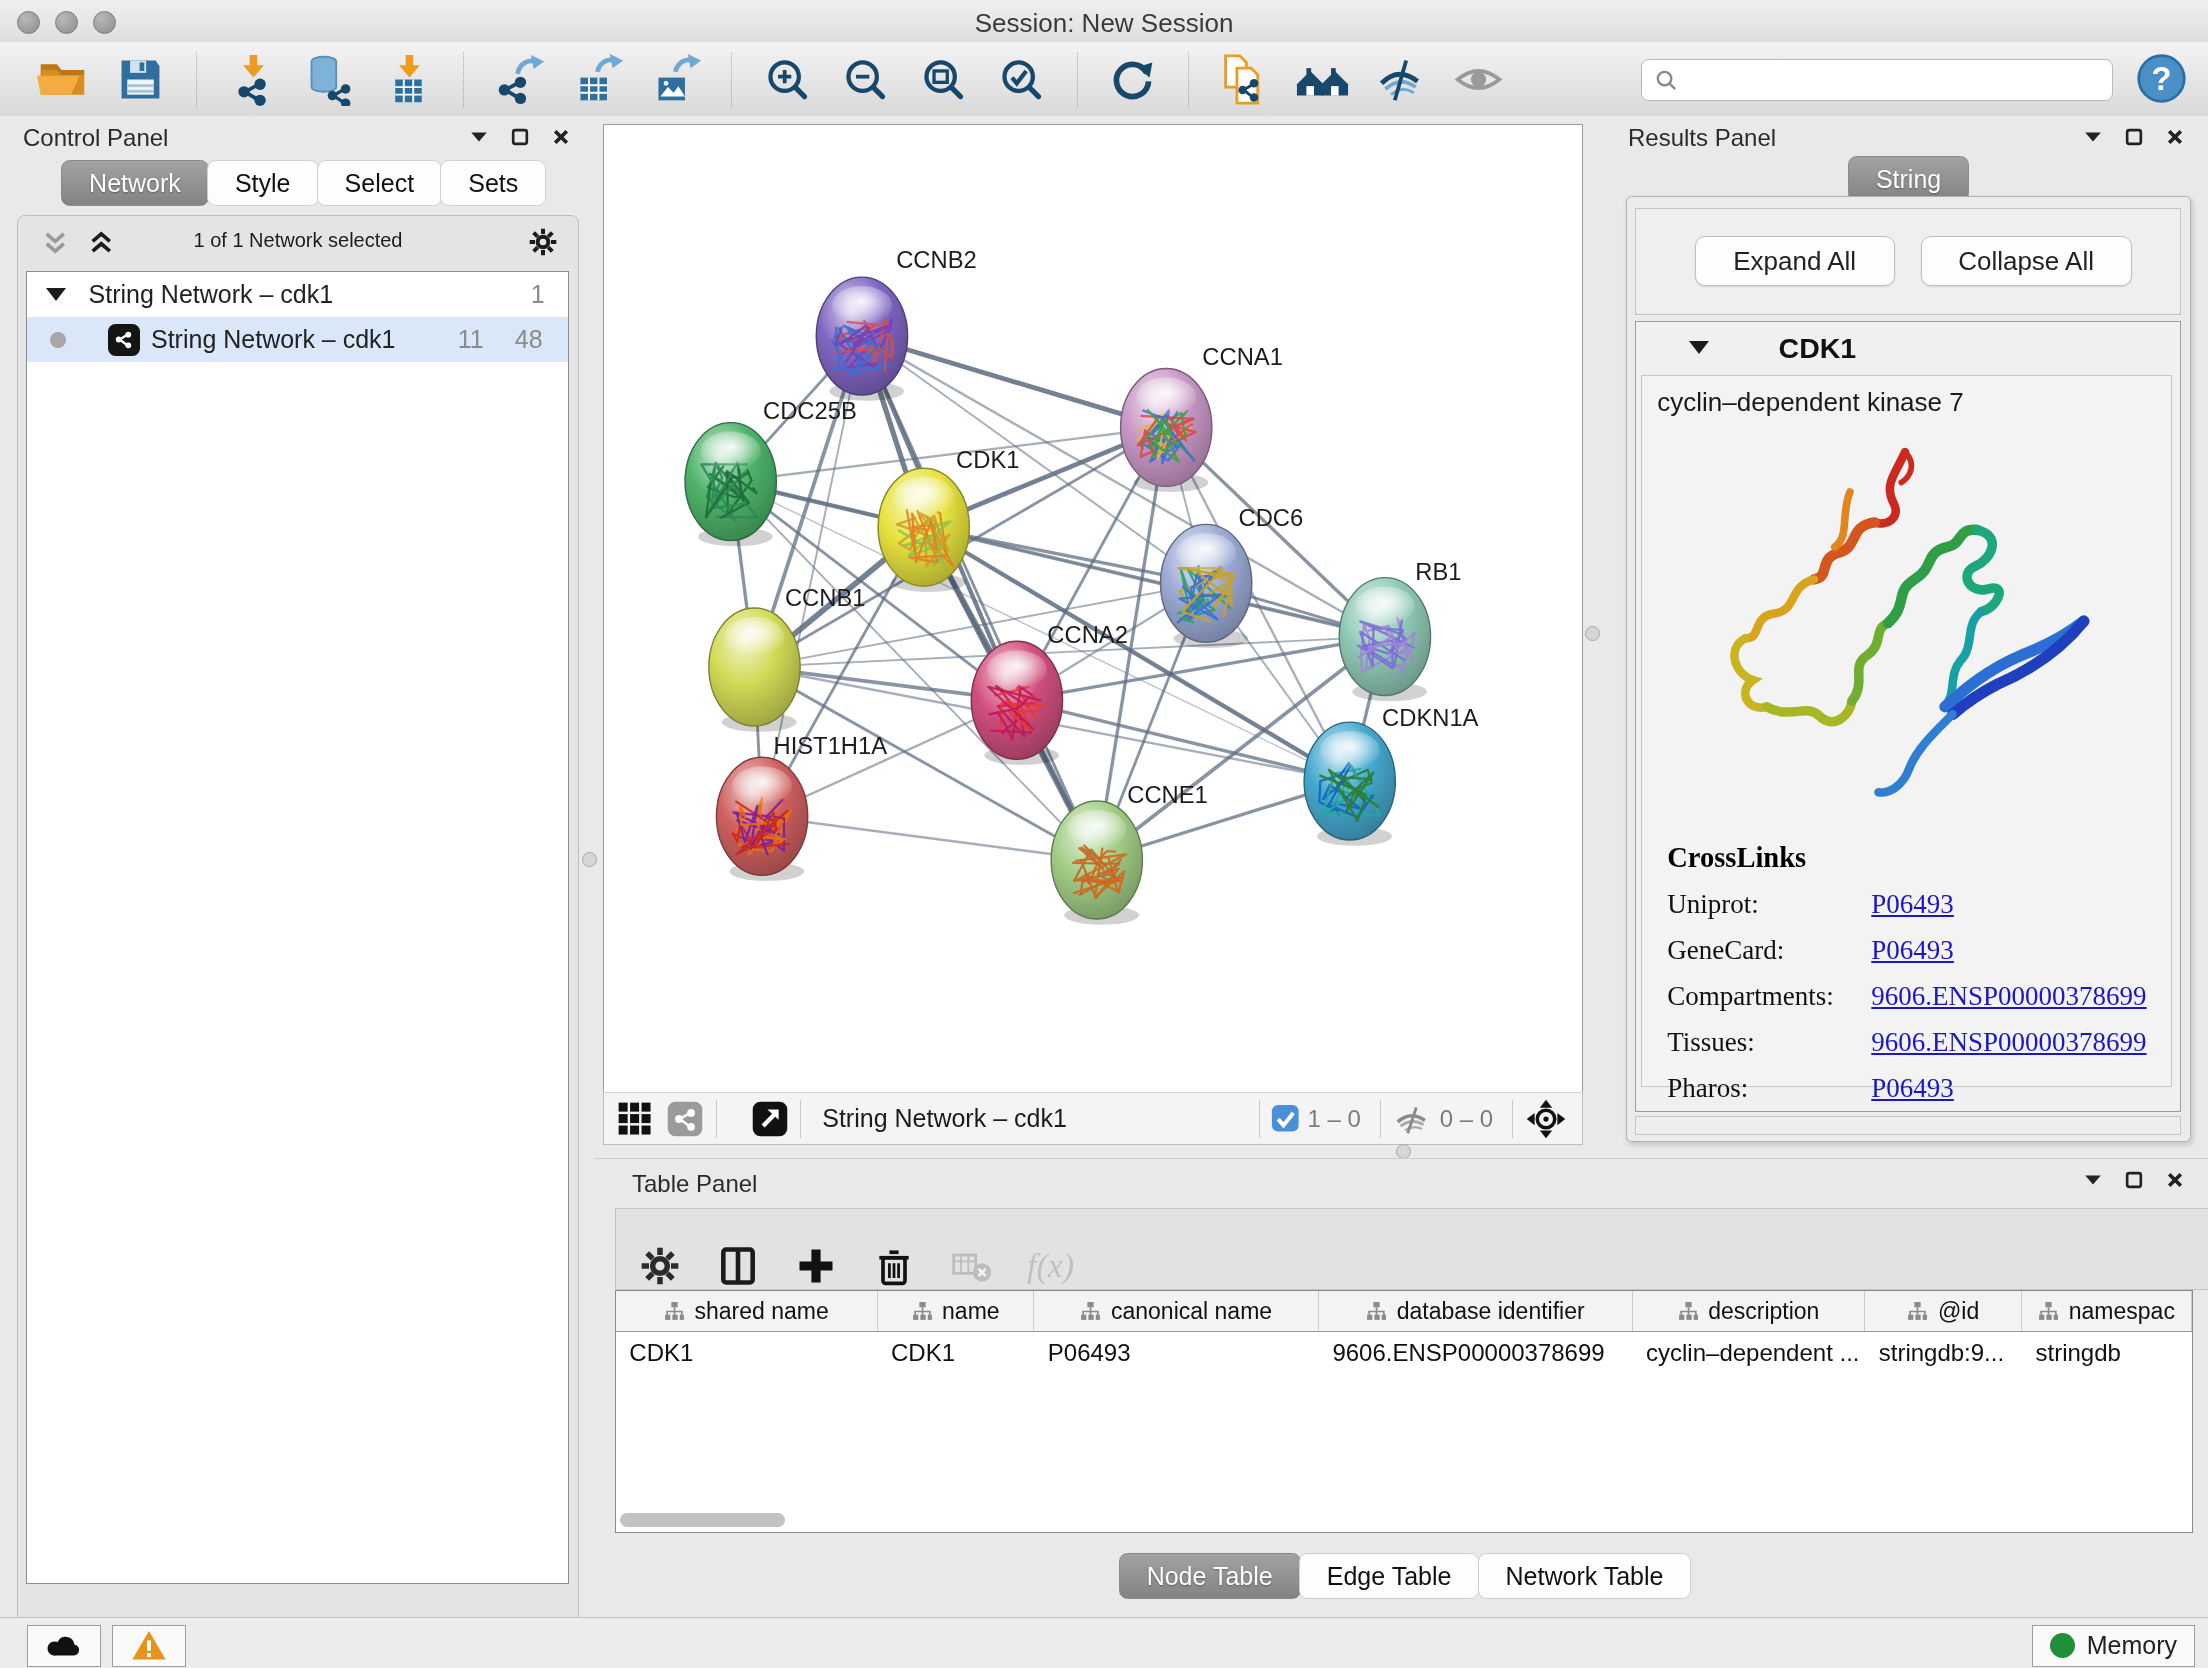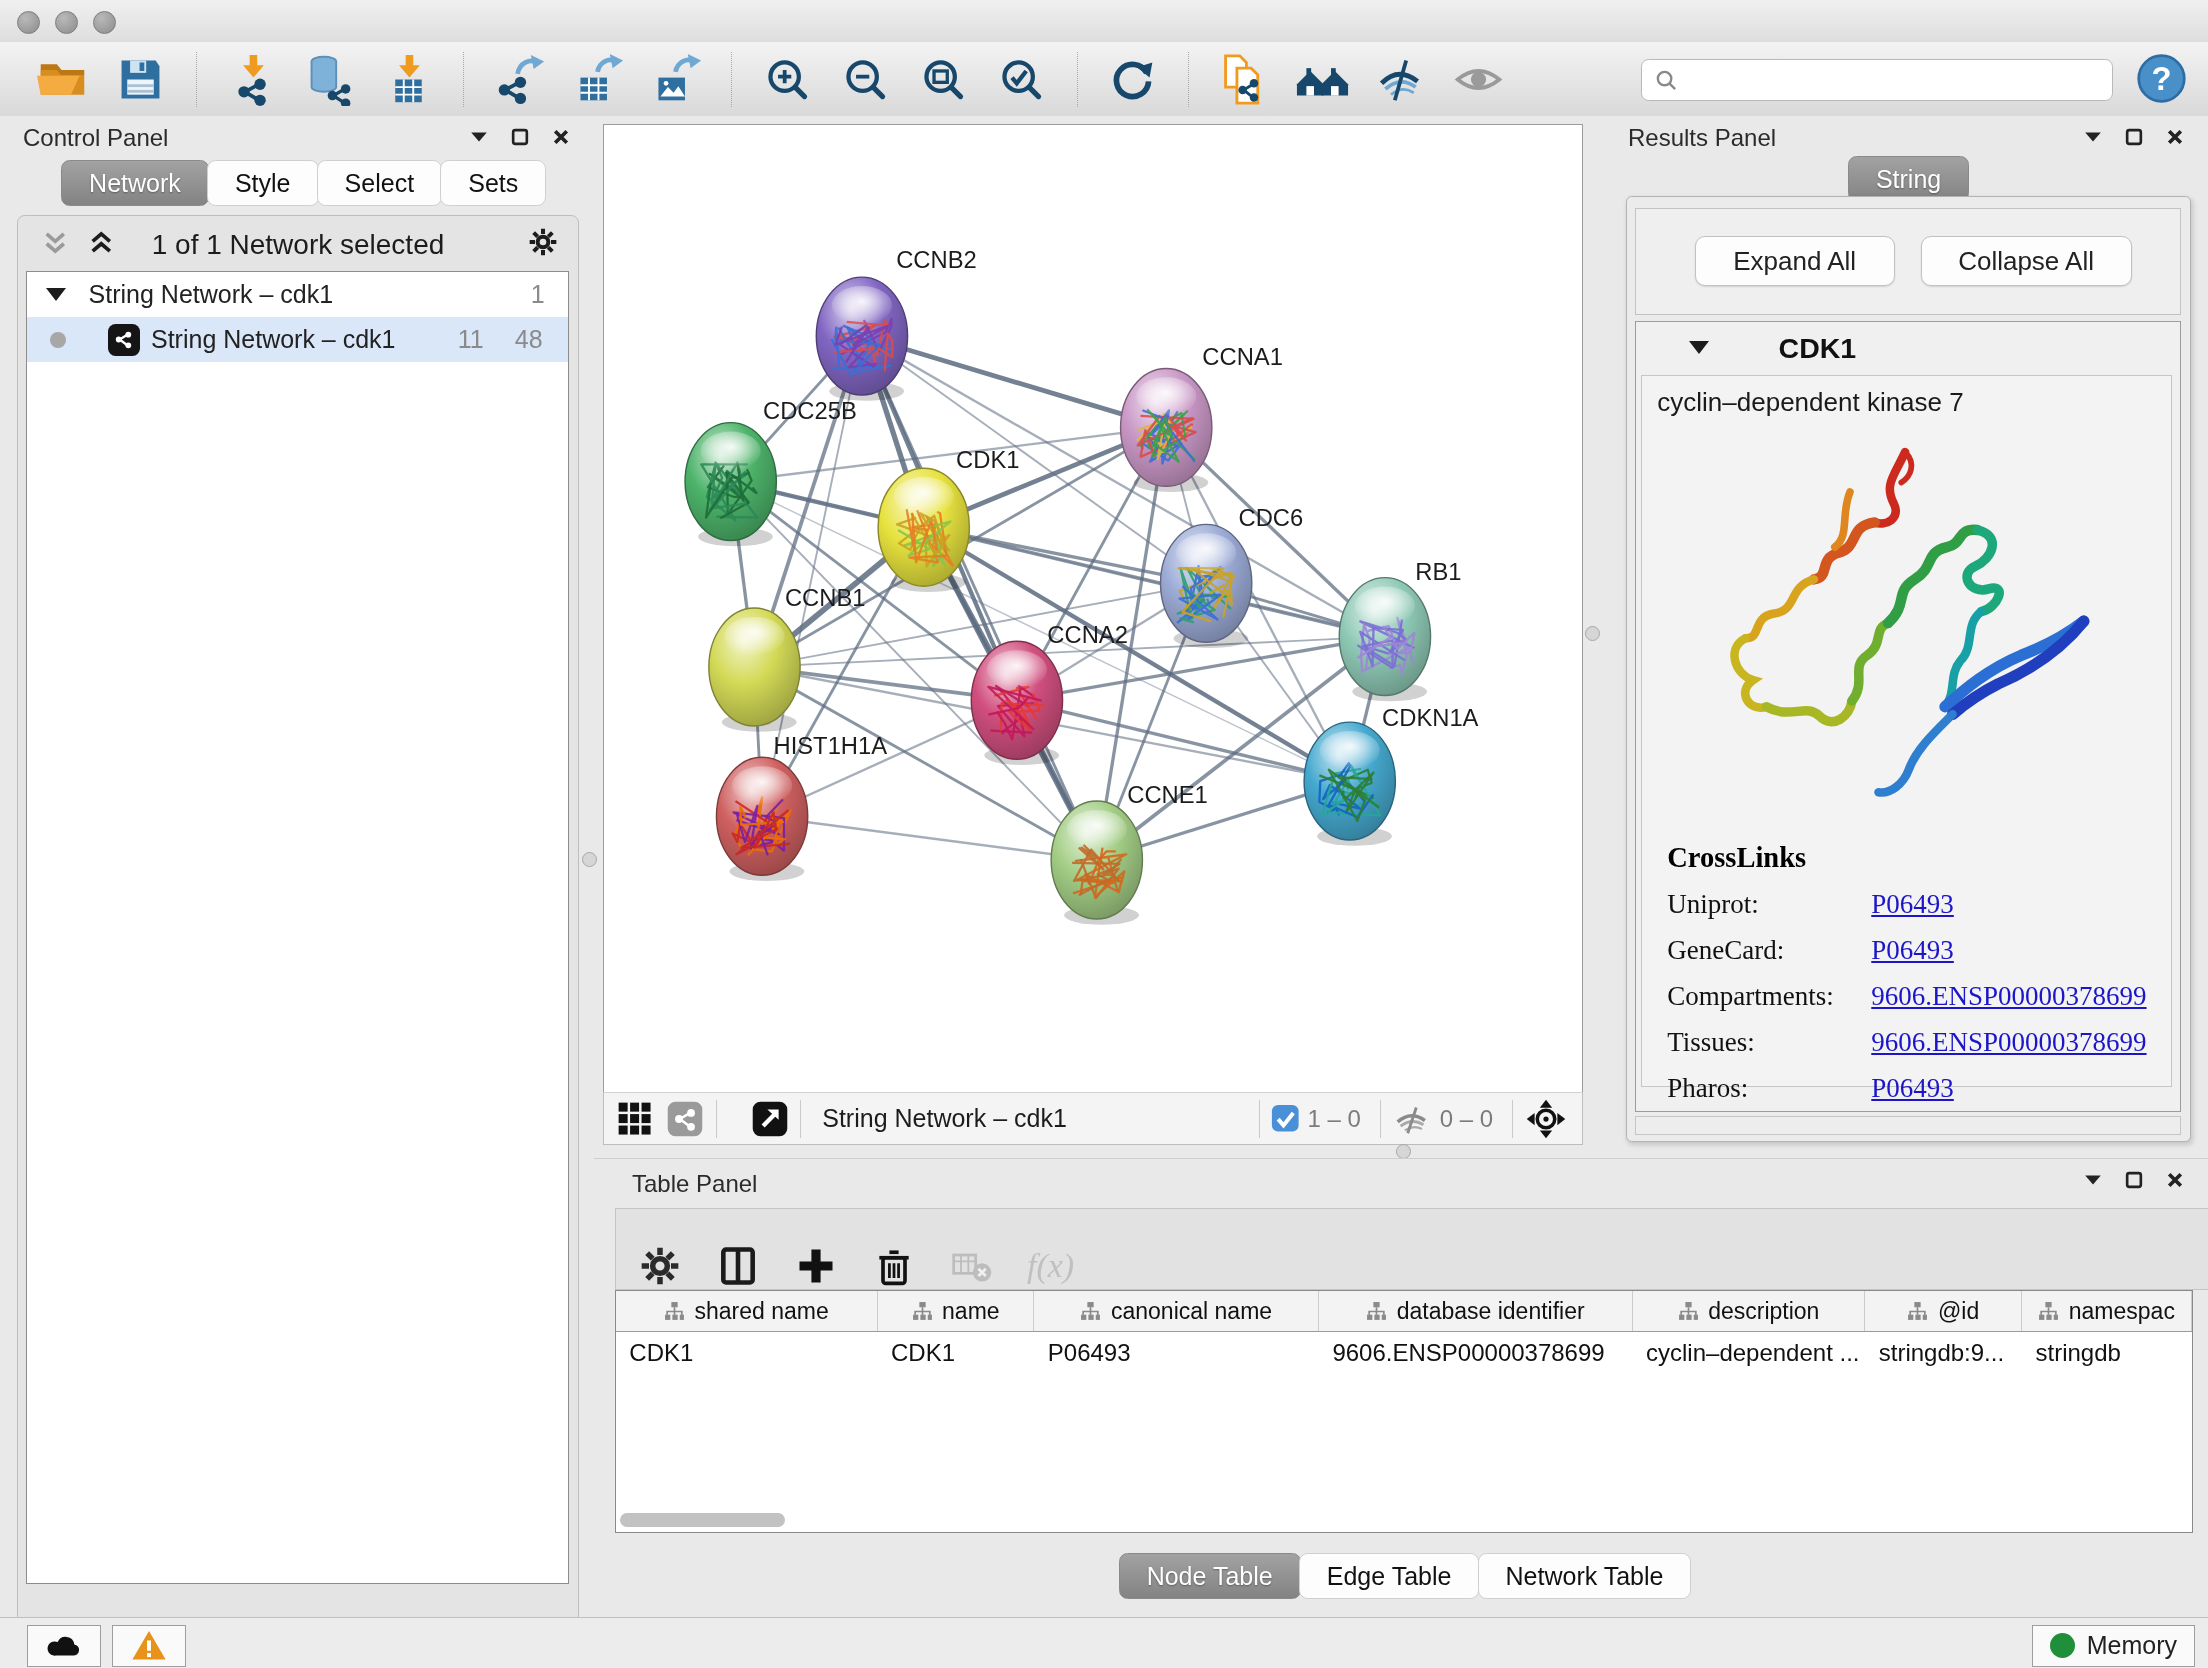--- a/index.html
+++ b/index.html
@@ -33,21 +33,21 @@
   .tab.active{background:linear-gradient(#a2a2a2,#838383);color:#fff;border:1px solid #8a8a8a;
               text-shadow:0 1px 1.9px rgba(0,0,0,.35);}
   
   #control-panel{left:0;top:116px;width:594px;height:1501px;background:#e9e9e9;border-right:1px solid #b0b0b0;}
   #cp-tabs{position:absolute;left:63px;top:44px;display:flex;}
   #cp-box{position:absolute;left:17px;top:99px;width:560px;height:1476px;background:#e4e4e4;
           border:1.9px solid #bdbdbd;border-radius:7.6px;}
   #cp-box-top{position:absolute;left:0;top:0;width:100%;height:53px;}
   #cp-chevrons{position:absolute;left:23px;top:13.3px;display:flex;gap:17px;}
   #cp-chevrons svg{width:28.5px;height:27px;}
-  #cp-status{position:absolute;left:0;top:13.3px;width:100%;text-align:center;font-size:28px;color:#1c1c1c;}
+  #cp-status{position:absolute;left:0;top:13.3px;width:100%;text-align:center;font-size:20px;color:#1c1c1c;}
   #cp-gear{position:absolute;right:19px;top:9.5px;width:32px;height:32px;}
   #cp-list{position:absolute;left:7.6px;top:55px;width:541px;height:1311px;background:#fff;border:1.9px solid #8c8c8c;}
   .net-row{position:relative;height:45px;display:flex;align-items:center;font-size:25px;}
   .net-row.selected{background:#d9e7f8;}
   .row-count{position:absolute;color:#8a8a8a;}
   .tri{width:0;height:0;border-left:10.5px solid transparent;border-right:10.5px solid transparent;
        border-top:13.3px solid #1c1c1c;}
   .gray-dot{width:16px;height:16px;border-radius:50%;background:#a7a7a7;}
   .share-badge{width:32px;height:32px;border-radius:7.6px;background:#151515;display:flex;align-items:center;justify-content:center;}
   .share-badge svg{width:25px;height:25px;}
@@ -110,20 +110,21 @@
   #memory-dot{width:25px;height:25px;border-radius:50%;background:#1f8f3a;}
   svg text{font-family:"Liberation Sans",sans-serif;}
 </style>
 </head>
 <body>
 
 <div id="titlebar" class="abs">
   <div class="tlight" style="left:17px"></div>
   <div class="tlight" style="left:55px"></div>
   <div class="tlight" style="left:93px"></div>
+  <div id="win-title">Session: New Session</div>
 </div>
 
 <div id="toolbar" class="abs">
   <div id="tb-items">
       <div class="tb-btn">
         <svg viewBox="0 0 56 56">
           <path d="M5 12h17l5 6h24v6H5z" fill="#bd7714"></path>
           <path d="M5 12v32h46V24H27l-5-6H5z" fill="#d88d1f"></path>
           <path d="M1 24h45l-9 20H5z" fill="#f3ab42"></path>
         </svg>

